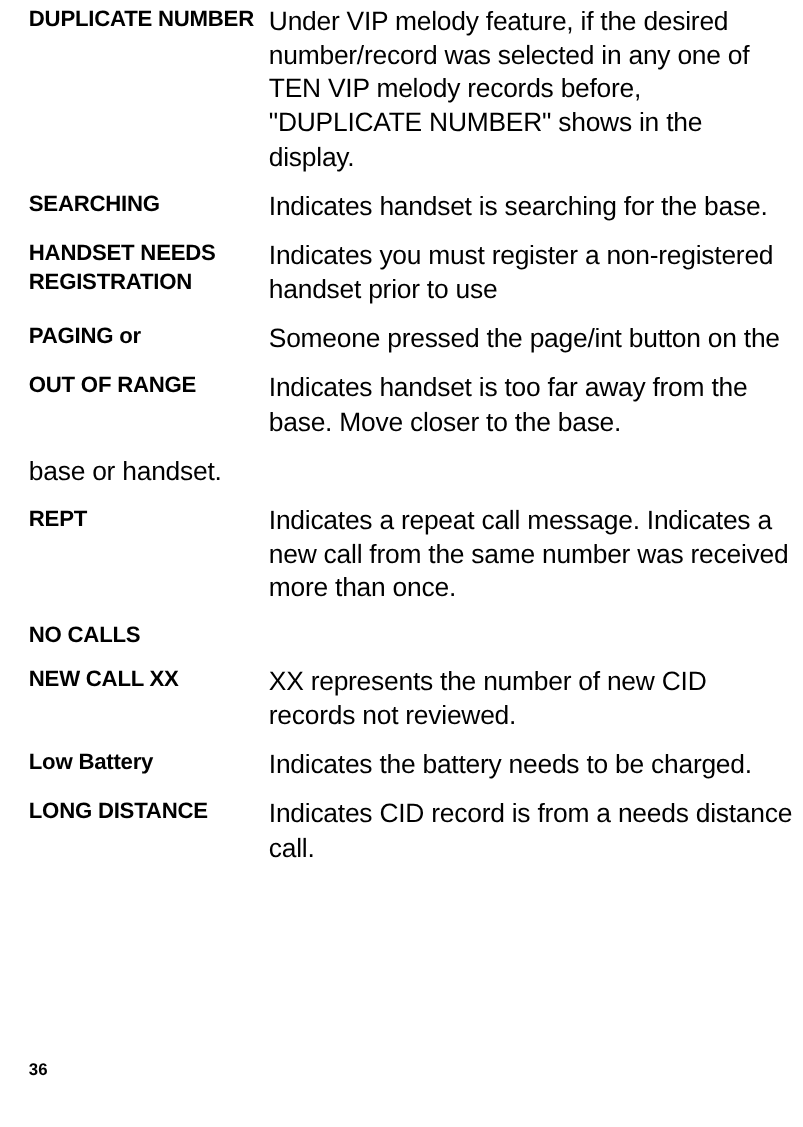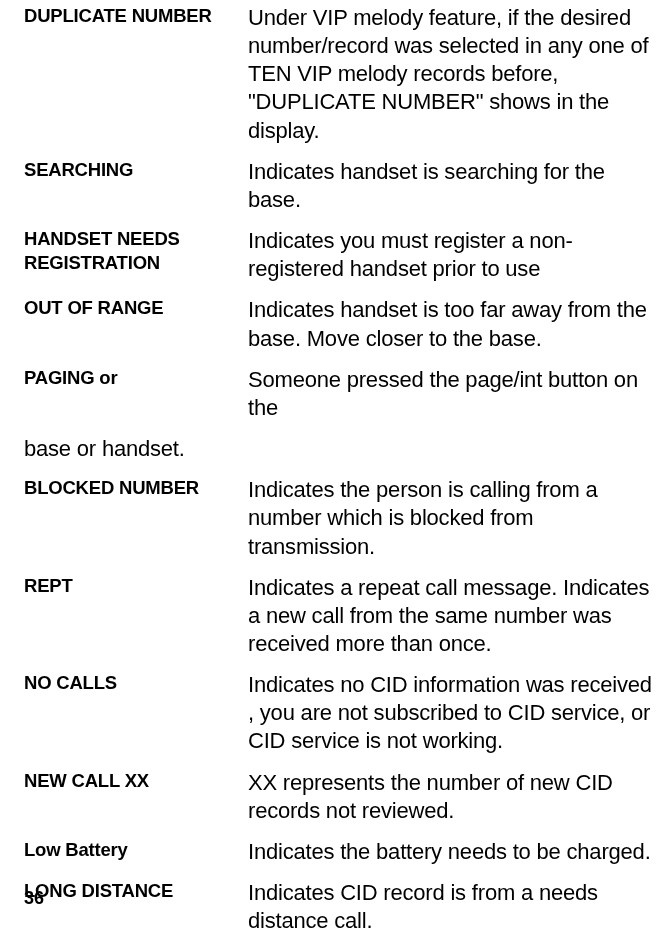--- a/index.html
+++ b/index.html
@@ -20,83 +20,77 @@
       padding: 4px 8px 0 24px;
       position: relative;
     }
     .entries {
       width: 100%;
     }
     .entry {
       display: flex;
       align-items: flex-start;
       margin-bottom: 13px;
-      gap: 24px;
     }
     .term {
       flex: 0 0 200px;
       font-weight: bold;
       font-size: 18.5px;
       line-height: 1.28;
       letter-spacing: -0.2px;
       padding-right: 6px;
     }
     .desc {
       flex: 1;
       font-size: 22px;
       line-height: 1.28;
       letter-spacing: -0.2px;
     }
     .page-number {
       position: absolute;
       left: 24px;
-      bottom: 30px;
+      bottom: 40px;
       font-weight: bold;
-      font-size: 18px;
+      font-size: 14px;
     }
   </style>
 </head>
 <body>
 
 <div class="page">
   <div class="entries">
     <div class="entry">
       <div class="term">DUPLICATE NUMBER</div>
       <div class="desc">Under VIP melody feature, if the desired number/record was selected in any one of TEN VIP melody records before, "DUPLICATE NUMBER" shows in the display.</div>
     </div>
     <div class="entry">
       <div class="term">SEARCHING</div>
       <div class="desc">Indicates handset is searching for the base.</div>
     </div>
     <div class="entry">
       <div class="term">HANDSET NEEDS REGISTRATION</div>
       <div class="desc">Indicates you must register a non-registered handset prior to use</div>
     </div>
     <div class="entry">
+      <div class="term">PAGING or</div>
+      <div class="desc">Someone pressed the page/int button on the</div>
+    </div>
+    <div class="entry">
       <div class="term">OUT OF RANGE</div>
       <div class="desc">Indicates handset is too far away from the base. Move closer to the base.</div>
     </div>
     <div class="entry">
-      <div class="term">PAGING or</div>
-      <div class="desc">Someone pressed the page/int button on the</div>
-    </div>
-    <div class="entry">
       <div class="desc">base or handset.</div>
-    </div>
-    <div class="entry">
-      <div class="term">BLOCKED NUMBER</div>
-      <div class="desc">Indicates the person is calling from a number which is blocked from transmission.</div>
     </div>
     <div class="entry">
       <div class="term">REPT</div>
       <div class="desc">Indicates a repeat call message. Indicates a new call  from the same number was received more than once.</div>
     </div>
     <div class="entry">
       <div class="term">NO CALLS</div>
-      <div class="desc">Indicates no CID information was received , you are not subscribed to CID service, or CID service is not working.</div>
     </div>
     <div class="entry">
       <div class="term">NEW CALL XX</div>
       <div class="desc">XX represents the number of new CID records not reviewed.</div>
     </div>
     <div class="entry">
       <div class="term">Low Battery</div>
       <div class="desc">Indicates the battery needs to be charged.</div>
     </div>
     <div class="entry">

